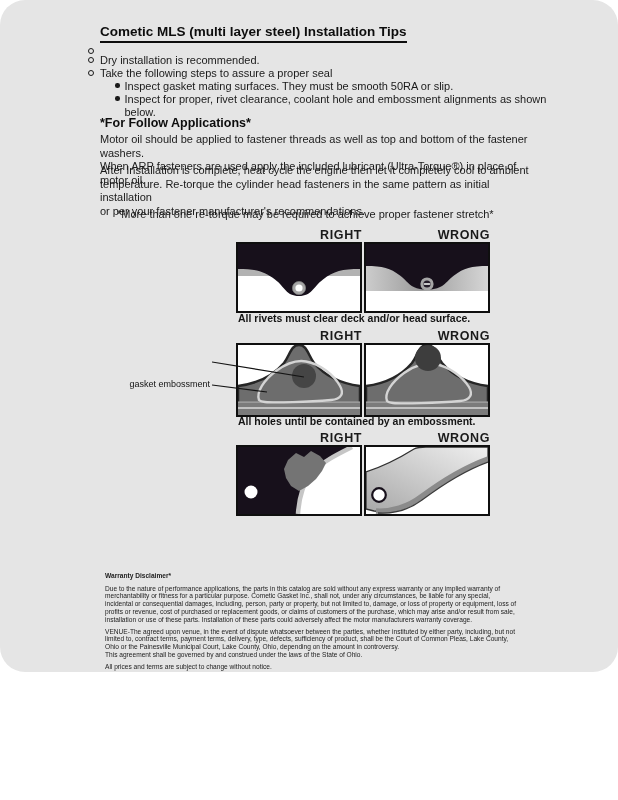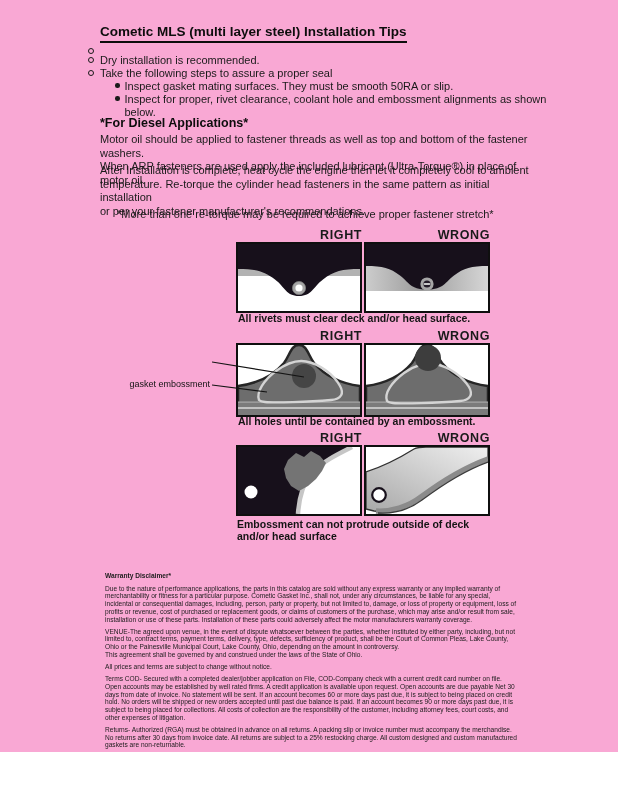--- a/index.html
+++ b/index.html
@@ -1,17 +1,17 @@
 <!DOCTYPE html>
 <html><head>
 <meta charset="utf-8">
 <style>
   html,body{margin:0;padding:0;background:#ffffff;}
-  .page{position:relative;width:618px;height:752px;background:#f9a8d4;
-        font-family:"Liberation Sans", sans-serif;color:#141414;overflow:hidden;}
+  .page{position:relative;width:618px;height:672px;background:#e5e5e5;
+        font-family:"Liberation Sans", sans-serif;color:#141414;overflow:hidden;border-radius:25px;}
   .abs{position:absolute;}
   .doc-title{font-weight:bold;font-size:13.5px;color:#0d0d0d;border-bottom:2px solid #0d0d0d;
              padding-bottom:2px;display:inline-block;}
   .bullet-row{display:flex;align-items:flex-start;font-size:11px;line-height:13px;color:#1a1a1a;}
   .sub{padding-left:27px;}
   .marker-open{flex:none;width:4px;height:4px;border:1px solid #1a1a1a;border-radius:50%;
                margin:3.5px 6px 0 0;}
   .marker-filled{flex:none;width:4.5px;height:4.5px;background:#1a1a1a;border-radius:50%;
                  margin:3.5px 5px 0 0;}
   .sec-heading{font-weight:bold;font-size:12.5px;color:#0d0d0d;}
@@ -51,21 +51,21 @@
     <div class="bullet-row sub">
       <span class="marker-filled"></span>
       <span>Inspect gasket mating surfaces.  They must be smooth 50RA or slip.</span>
     </div>
     <div class="bullet-row sub">
       <span class="marker-filled"></span>
       <span>Inspect for proper, rivet clearance, coolant hole and embossment alignments as shown below.</span>
     </div>
   </div>
 
-  <div class="abs sec-heading" style="left:100px;top:116px;">*For Diesel Applications*</div>
+  <div class="abs sec-heading" style="left:100px;top:116px;">*For Follow Applications*</div>
   <div class="abs body-text" style="left:100px;top:164px;">After Installation is complete, heat cycle the engine then let it completely cool to ambient
 temperature. Re-torque the cylinder head fasteners in the same pattern as initial installation
 or per your fastener manufacturer's recommendations.</div>
   <div class="abs body-text" style="left:100px;top:133px;">Motor oil should be applied to fastener threads as well as top and bottom of the fastener washers.
 When ARP fasteners are used apply the included lubricant (Ultra-Torque®) in place of motor oil.</div>
   <div class="abs body-text" style="left:100px;top:208px;margin-left:17px;">*More than one re-torque may be required to achieve proper fastener stretch*</div>
 
   <div class="abs dg-label" style="left:236px;top:228px;">RIGHT</div>
   <div class="abs dg-label" style="left:364px;top:228px;">WRONG</div>
 
@@ -154,22 +154,20 @@
             <stop offset="1" stop-color="#efefef"></stop>
         </linearGradient>
       </defs>
       <rect width="122" height="67" fill="#ffffff"></rect>
       <path d="M0,25 C15,20 32,12 48,2 C52,0 55,0 60,0 H122 V12 C100,20 75,35 55,50 C40,61 20,66 8,64 L0,62 Z" fill="url(#g2)" stroke="#2f2f2f" stroke-width="1.3"></path>
       <path d="M122,12 C100,20 75,35 55,50 C42,60 25,65 10,64" fill="none" stroke="#8b8b8b" stroke-width="5.5"></path>
       <path d="M122,15 C100,23 76,38 56,53 C44,62 28,67 12,66" fill="none" stroke="#3a3a3a" stroke-width="1.3"></path>
       <circle cx="13" cy="48" r="6.8" fill="#ffffff" stroke="#17101b" stroke-width="2.2"></circle>
     </svg>
   </div>
-  <div class="abs caption" style="left:237px;top:519px;">Embossment can not protrude outside of deck
-and/or head surface</div>
 
   <div class="abs fine" style="left:105px;top:572px;">
     <div class="fine-heading">Warranty Disclaimer*</div>
     <p>Due to the nature of performance applications, the parts in this catalog are sold without any express warranty or any implied warranty of merchantability or fitness for a particular purpose.  Cometic Gasket Inc., shall not, under any circumstances, be liable for any special, incidental or consequential damages, including, person, party or property, but not limited to, damage, or loss of property or equipment, loss of profits or revenue, cost of purchased or replacement goods, or claims of customers of the purchase, which may arise and/or result from sale, installation or use of these parts.  Installation of these parts could adversely affect the motor manufacturers warranty coverage.</p>
     <p>VENUE-The agreed upon venue, in the event of dispute whatsoever between the parties, whether instituted by either party, including, but not limited to, contract terms, payment terms, delivery, type, defects, sufficiency of product, shall be the Court of Common Pleas, Lake County, Ohio or the Painesville Municipal Court, Lake County, Ohio, depending on the amount in controversy.
 This agreement shall be governed by and construed under the laws of the State of Ohio.</p>
     <p>All prices and terms are subject to change without notice.</p>
     <p>Terms COD- Secured with a completed dealer/jobber application on File, COD-Company check with a current credit card number on file.  Open accounts may be established by well rated firms.  A credit application is available upon request.  Open accounts are due payable Net 30 days from date of invoice.  No statement will be sent.  If an account becomes 60 or more days past due, it is subject to being placed on credit hold.  No orders will be shipped or new orders accepted until past due balance is paid.  If an account becomes 90 or more days past due, it is subject to being placed for collections.  All costs of collection are the responsibility of the customer, including attorney fees, court costs, and other expenses of litigation.</p>
     <p>Returns- Authorized (RGA) must be obtained in advance on all returns.  A packing slip or invoice number must accompany the merchandise.  No returns after 30 days from invoice date.  All returns are subject to a 25% restocking charge.  All custom designed and custom manufactured gaskets are non-returnable.</p>
     <p>Only catalog parts are returnable.

